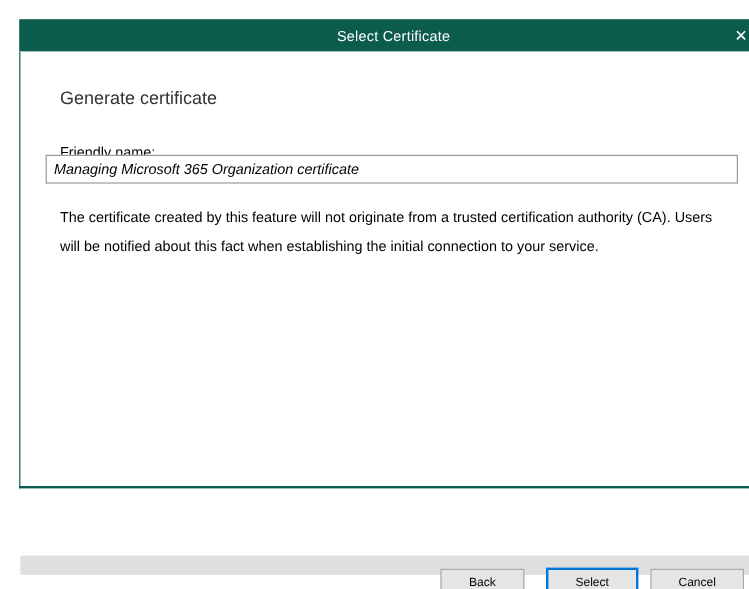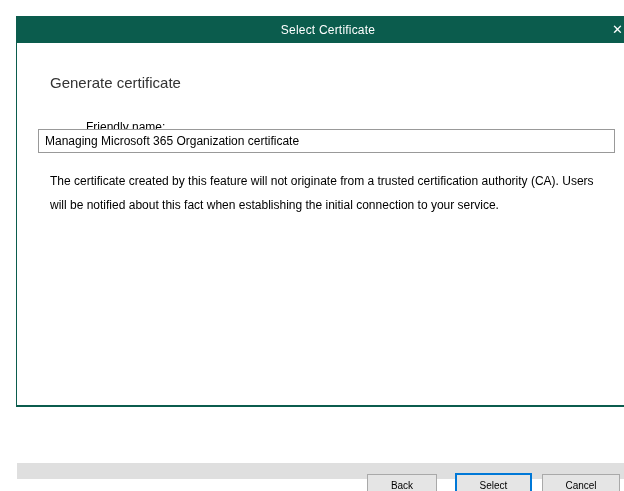--- a/index.html
+++ b/index.html
@@ -37,31 +37,32 @@
     border: solid #0b5c4d;
     border-width: 0 1px 2px 1px;
   }
 
   .heading {
     position: absolute; top: 23px; left: 25px;
     font-size: 15px; color: #333333; font-weight: 400;
   }
   .field-label {
     position: absolute; top: 69px; left: 25px;
-    font-size: 12px; color: #000000; margin-left: 36px;
+    font-size: 12px; color: #000000;
   }
   .friendly-name-input {
     position: absolute; top: 86px; left: 21px;
     width: 577px; height: 24px;
     border: 1px solid #999999;
     font-family: "Liberation Sans", "DejaVu Sans", sans-serif;
     font-size: 12px; color: #000000;
     padding: 0 6px;
     outline: none;
     background: #ffffff;
+    font-style: italic;
   }
   .description {
     position: absolute; top: 118px; left: 25px;
     width: 578px;
     font-size: 12px; color: #000000;
     line-height: 24px;
   }
 
   
   .separator {

